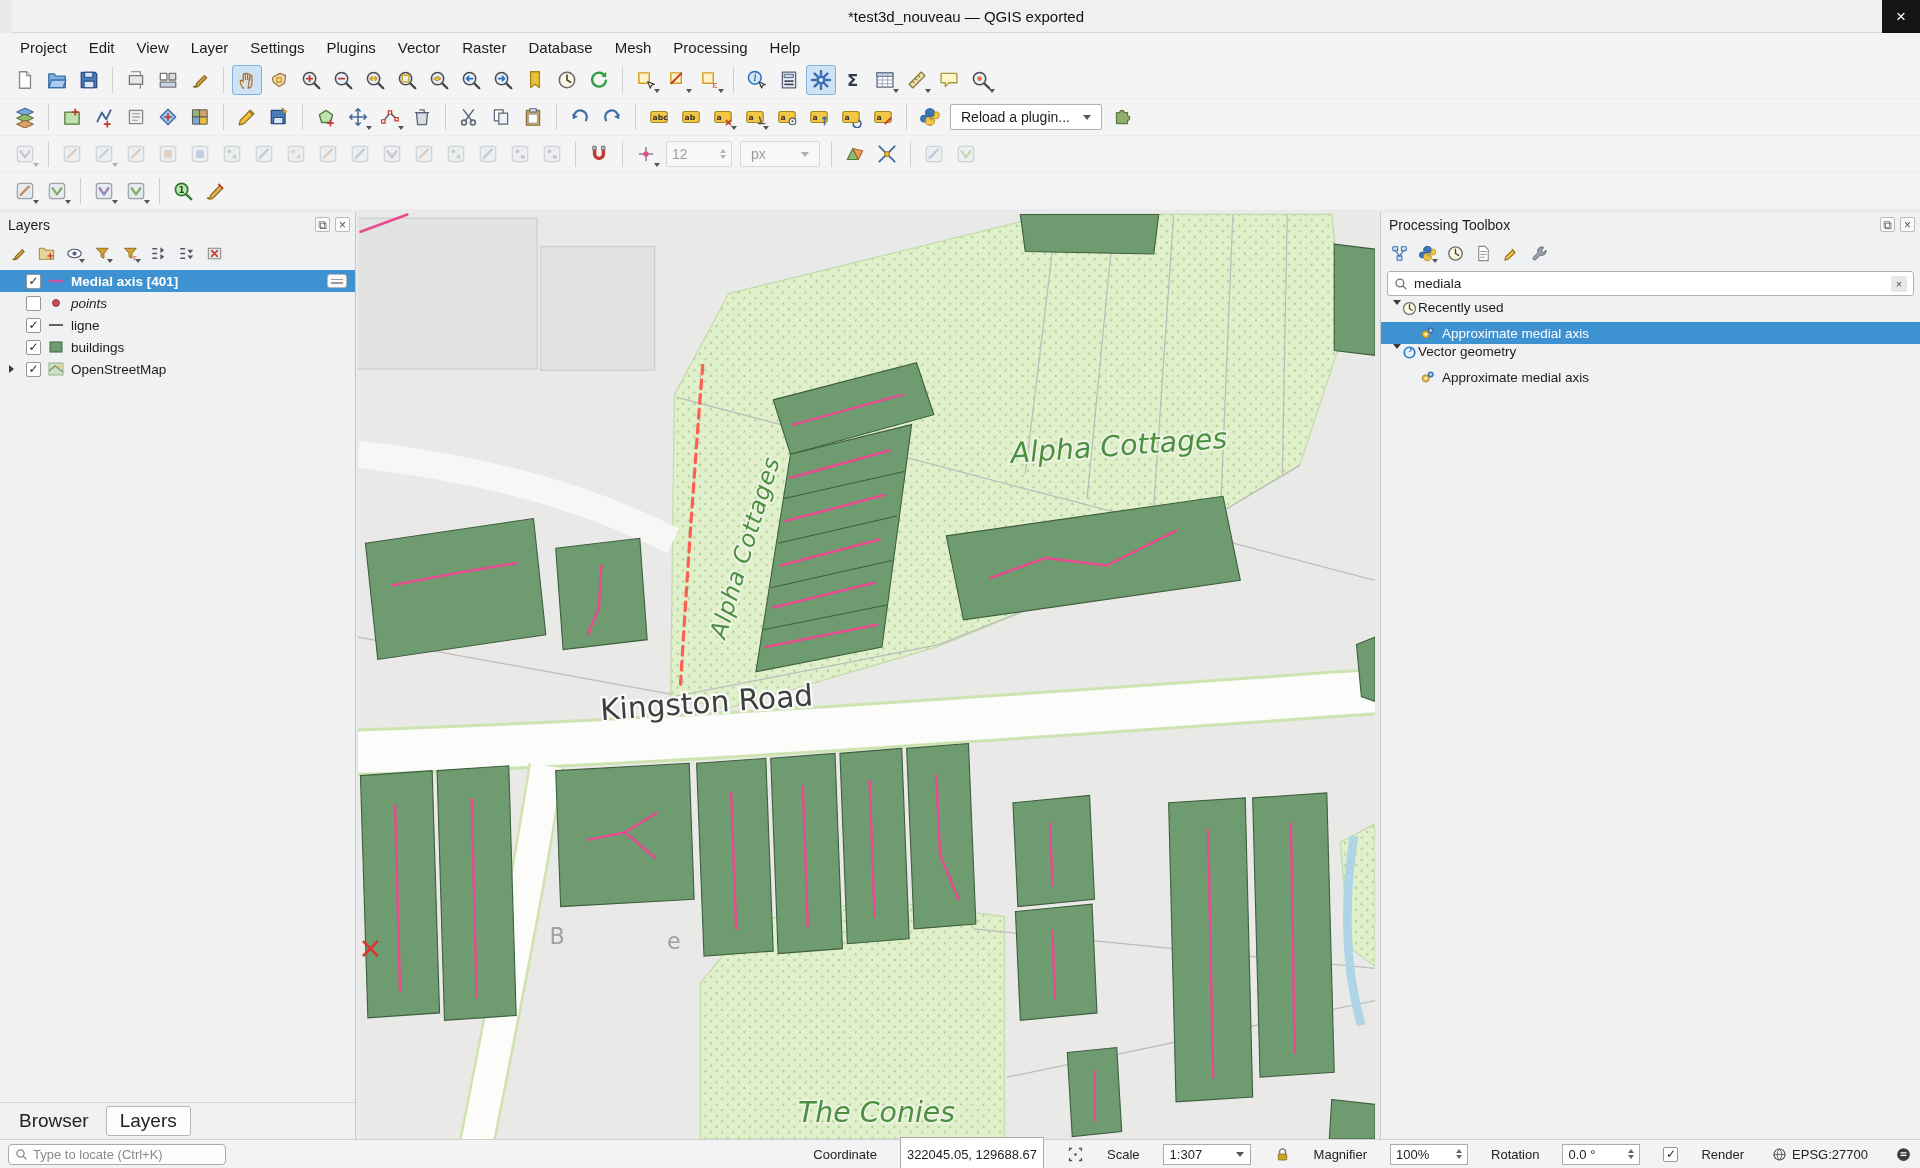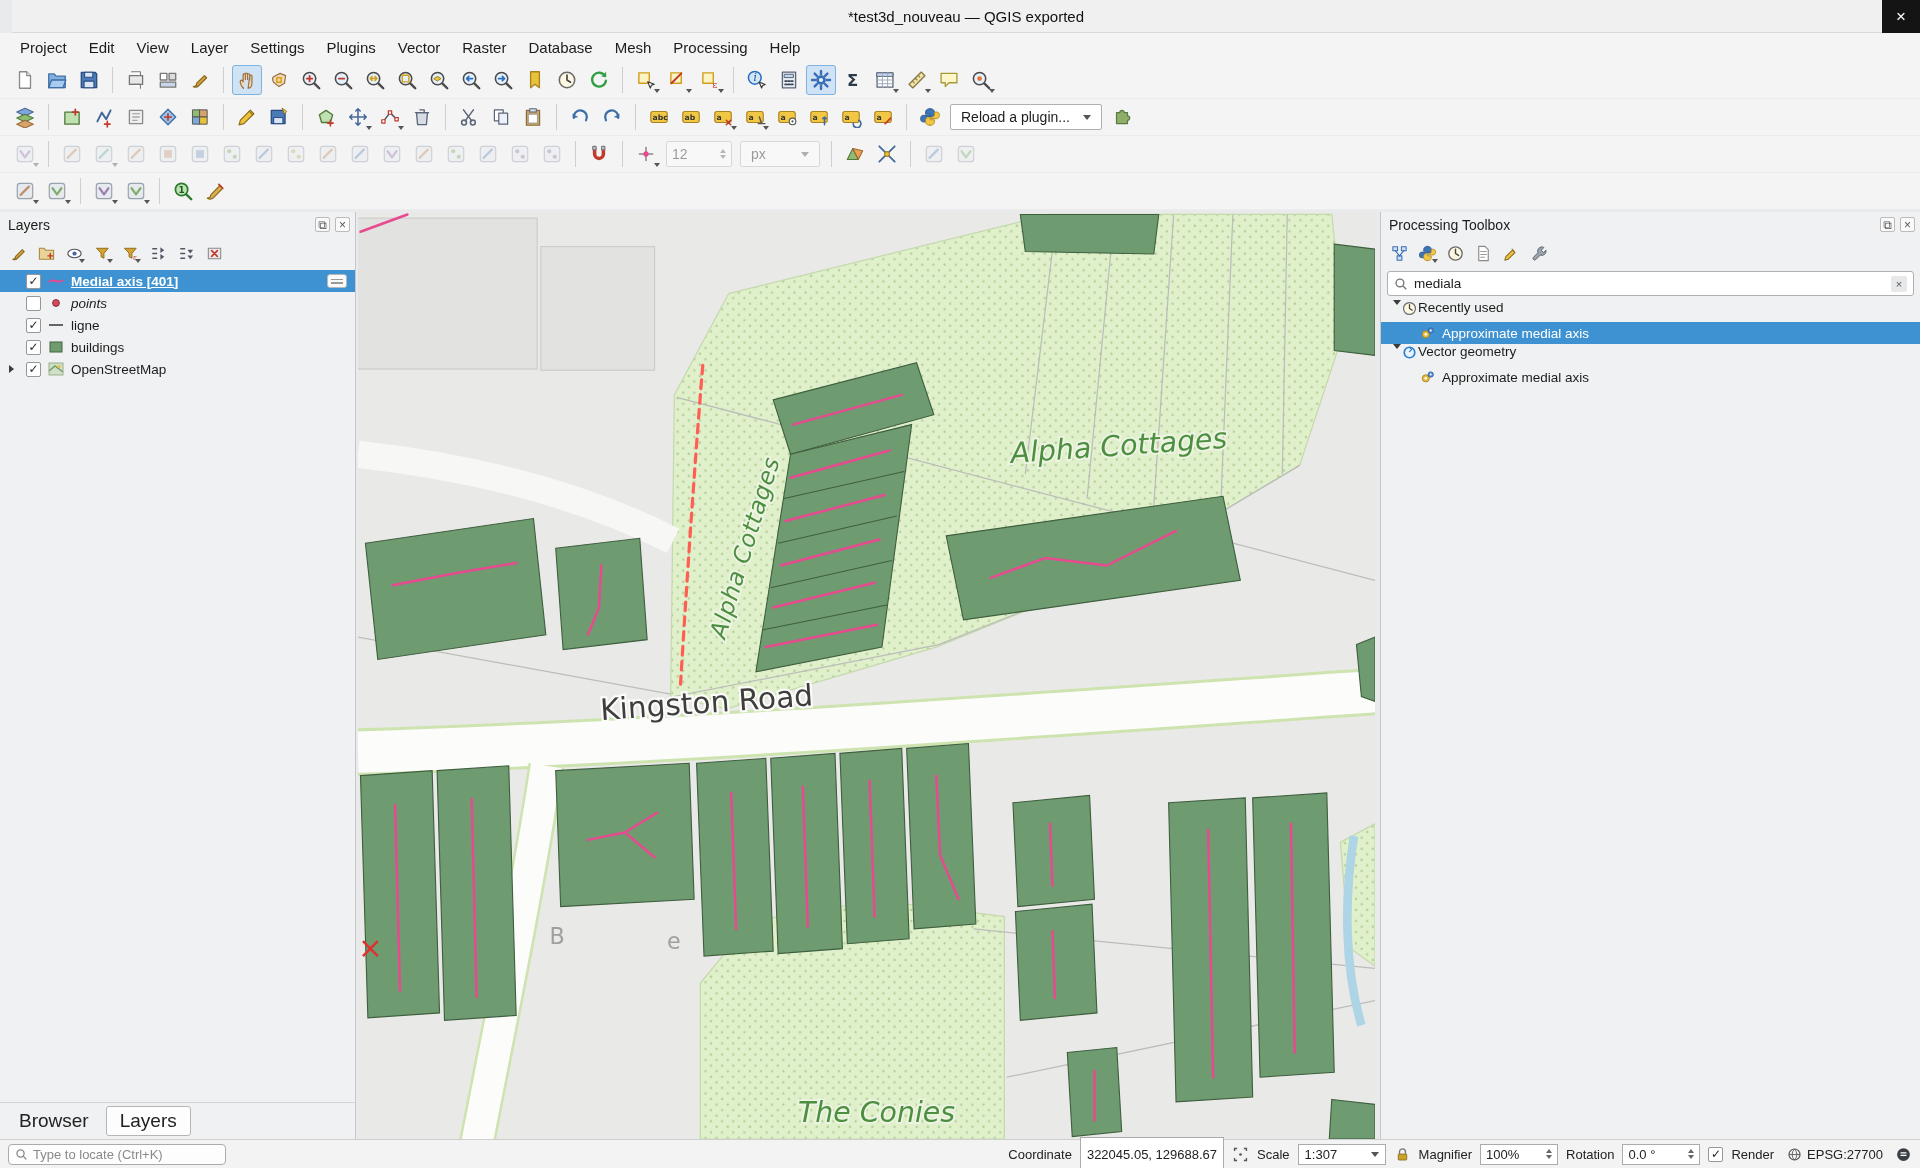--- a/index.html
+++ b/index.html
@@ -40,21 +40,21 @@
   .phbtns{position:absolute;right:5px;top:5px;display:flex;gap:5px}
   .phb{width:15px;height:15px;display:flex;align-items:center;justify-content:center;color:#555;font-size:12px;border:1px solid #bbb;border-radius:2px;background:#fafafa}
   .ptool{height:30px;display:flex;align-items:center;padding:0 6px;gap:4px;flex:none}
   .ptool .ic svg{width:19px;height:19px}
   .pt-btn{width:24px;height:24px;display:flex;align-items:center;justify-content:center;border-radius:3px;position:relative}
 
   
   .ltree{flex:1;overflow:hidden;padding-top:2px}
   .lrow{height:22px;display:flex;align-items:center;gap:6px;padding-left:26px;font-size:13.5px;position:relative}
   .lrow.sel{background:var(--sel);color:#fff;font-weight:bold}
-  .lrow.sel .llabel{text-decoration:underline}
+  .lrow.sel .llabel{}
   .lexp{position:absolute;left:9px}
   .cb{width:15px;height:15px;background:#fff;border:1px solid #979797;border-radius:2px;display:flex;align-items:center;justify-content:center;font-size:12px;color:#222;flex:none}
   .cb.on::after{content:"✓"}
   .lsym{display:flex;flex:none}
   .lsym svg{width:18px;height:14px}
   .llabel.italic{font-style:italic}
   .lind{margin-left:auto;margin-right:8px;width:20px;height:14px;background:#fafafa;border:1px solid #b8b8b8;border-radius:3px;display:flex;flex-direction:column;justify-content:center;gap:2px;padding:0 3px}
   .lind i{display:block;height:1.5px;background:#9a9a9a}
   .ltabs{display:flex;gap:3px;padding:3px 5px;border-top:1px solid #d4d4d4;flex:none}
   .ltab{padding:3px 13px;font-size:19px;border:1px solid transparent;border-radius:3px;color:#222}
@@ -67,21 +67,21 @@
   .pclear{width:16px;height:16px;border-radius:2px;background:#e6e8ea;color:#555;display:flex;align-items:center;justify-content:center;font-size:11px}
   .ptree{flex:1;font-size:13.5px}
   .prow-g{height:22px;display:flex;align-items:flex-start;padding-left:12px}
   .prow-i{height:22px;display:flex;align-items:center;gap:6px;padding-left:38px}
   .prow-i.sel{background:var(--sel);color:#fff}
   .ptree .ic svg{width:17px;height:17px}
   .tri-r{width:0;height:0;border-top:4px solid transparent;border-bottom:4px solid transparent;border-left:5px solid #3c3c3c}
   .tri-d{width:0;height:0;border-left:4px solid transparent;border-right:4px solid transparent;border-top:5px solid #3c3c3c}
 
   
-  .statusbar{position:absolute;left:0;right:0;bottom:0;height:29px;background:#f3f3f3;border-top:1px solid #cfcfcf;display:flex;align-items:center;padding:0 8px;gap:8px;font-size:13px;color:#222}
+  .statusbar{position:absolute;left:0;right:0;bottom:0;height:29px;background:#f3f3f3;border-top:1px solid #cfcfcf;display:flex;align-items:center;padding:0 8px;gap:23px;font-size:13px;color:#222}
   .locate{width:218px;height:21px;border:1px solid #ababab;border-radius:4px;background:#fdfdfd;display:flex;align-items:center;padding:0 6px;gap:5px}
   .locate svg{width:13px;height:13px}
   .locate input{border:none;outline:none;background:transparent;font-size:13px;font-family:inherit;flex:1;color:#222}
   .locate input::placeholder{color:#8a8a8a}
   .sb-spacer{flex:1}
   .sb-label{color:#222}
   .sb-box{height:21px;min-width:138px;border:1px solid #ababab;background:#fff;display:flex;align-items:center;justify-content:center;padding:16px 6px}
   .sb-combo{height:21px;min-width:88px;border:1px solid #ababab;background:#fff;display:flex;align-items:center;justify-content:space-between;padding:0 6px;gap:6px}
   .sb-combo .arr{width:0;height:0;border-left:4px solid transparent;border-right:4px solid transparent;border-top:5px solid #555}
   .sb-spin{height:21px;min-width:78px;border:1px solid #ababab;background:#fff;display:flex;align-items:center;justify-content:space-between;padding:0 5px;gap:4px}

